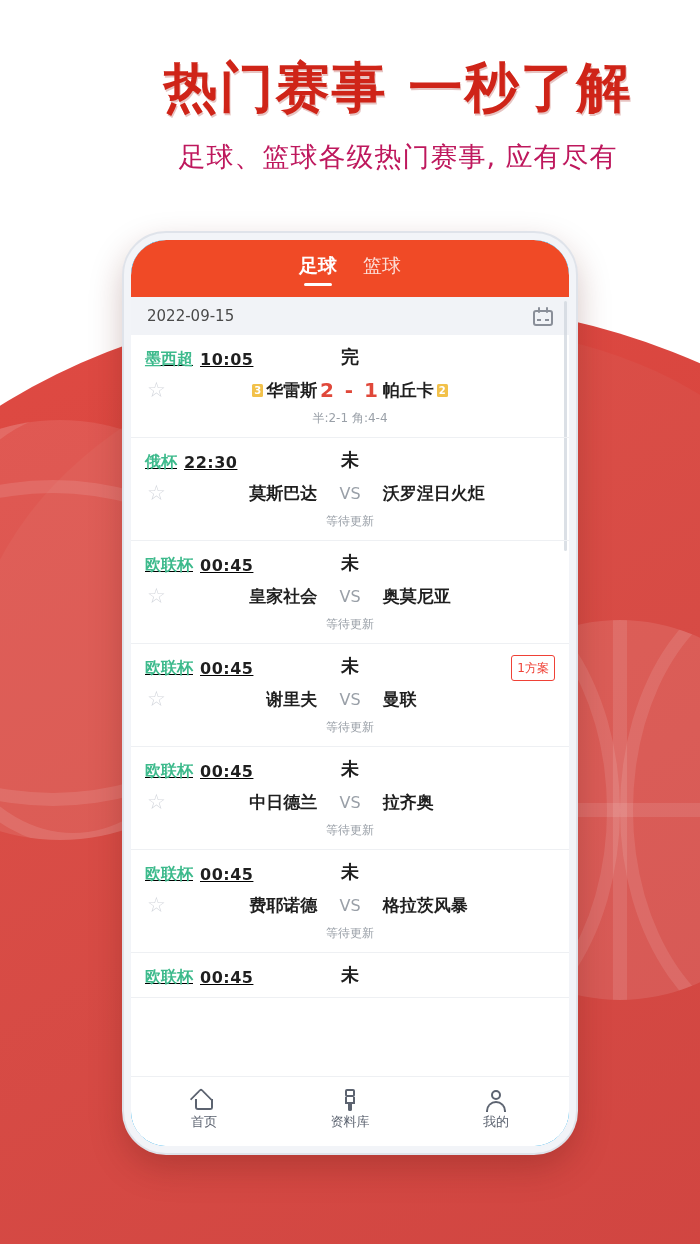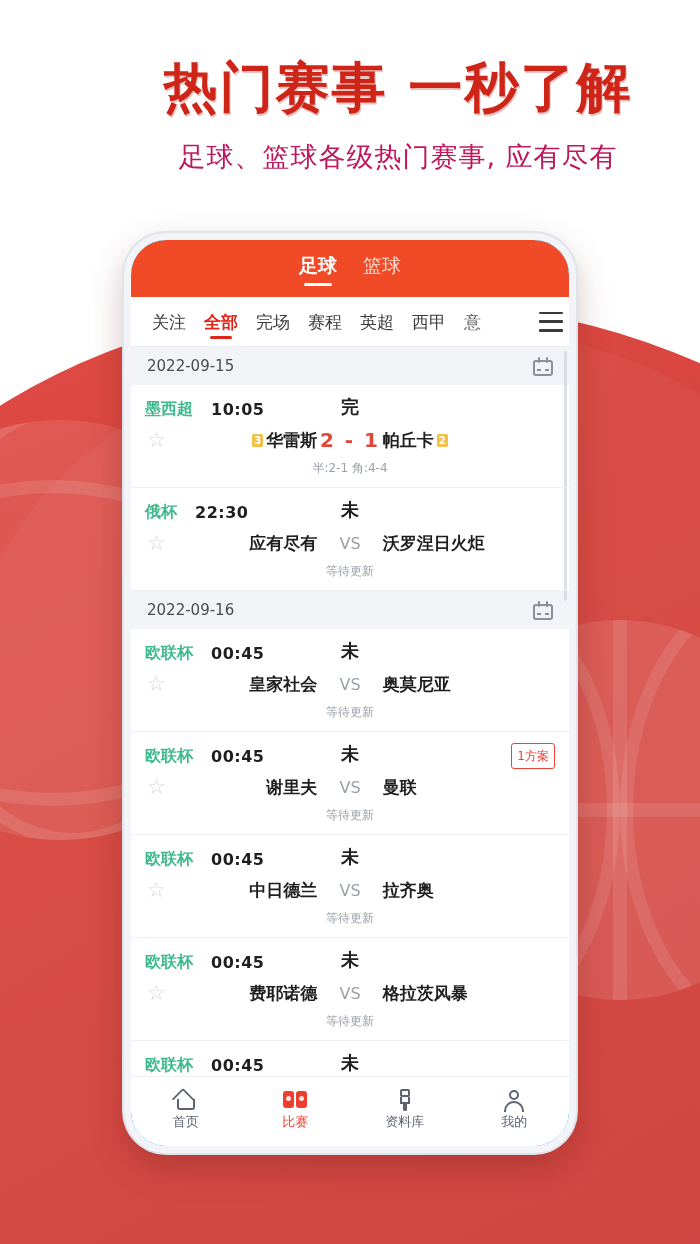--- a/index.html
+++ b/index.html
@@ -178,22 +178,23 @@
   }
   .cal-icon .d1 { left: 4px; width: 4px; }
   .cal-icon .d2 { left: 12px; width: 4px; }
 
   .match {
     border-bottom: 1px solid #eef0f3;
     padding: 10px 14px 6px 14px;
     position: relative;
   }
   .match-row1 {
-    display: flex; align-items: center; gap: 18px;
+    display: flex; align-items: center; gap: 7px;
     height: 28px;
+    text-decoration: underline;
   }
   .league { font-size: 16px; color: #3dba8c; font-weight: bold; }
   .mtime { font-size: 16px; color: #1f1f1f; font-weight: bold; letter-spacing: .5px; }
   .mstatus {
     font-size: 18px; color: #1f1f1f; font-weight: bold;
     position: absolute; left: 50%; transform: translateX(-50%);
     top: 10px;
   }
   .plan-badge {
     position: absolute; right: 14px; top: 11px;
@@ -329,34 +330,20 @@
 </div>
 
 <div class="phone">
   <div class="screen">
 
     <div class="topbar">
       <div class="topbar-tab active">足球</div>
       <div class="topbar-tab">篮球</div>
     </div>
 
-    <div class="filterbar">
-      <div class="filter-tab">关注</div>
-      <div class="filter-tab active">全部</div>
-      <div class="filter-tab">完场</div>
-      <div class="filter-tab">赛程</div>
-      <div class="filter-tab">英超</div>
-      <div class="filter-tab">西甲</div>
-      <div class="filter-tab clipped">意</div>
-      <div class="hamburger">
-        <span></span>
-          <span></span>
-          <span></span>
-      </div>
-    </div>
 
     <div class="list">
       <div class="scroll-ind"></div>
 
       <div class="date-header">
         <span>2022-09-15</span>
         <span class="cal-icon">
           <span class="tick1"></span>
             <span class="tick2"></span>
           <span class="body"></span>
@@ -388,40 +375,30 @@
 
       <div class="match">
         <div class="match-row1">
           <span class="league">俄杯</span>
           <span class="mtime">22:30</span>
           <span class="mstatus">未</span>
         </div>
         <div class="match-row2">
           <span class="star">☆</span>
           <span class="team-home">
-            <span class="team-name">应有尽有</span>
+            <span class="team-name">莫斯巴达</span>
           </span>
           <span class="vs">VS</span>
           <span class="team-away">
             <span class="team-name">沃罗涅日火炬</span>
           </span>
         </div>
         <div class="match-row3">等待更新</div>
       </div>
 
-      <div class="date-header">
-        <span>2022-09-16</span>
-        <span class="cal-icon">
-          <span class="tick1"></span>
-            <span class="tick2"></span>
-          <span class="body"></span>
-          <span class="dash d1"></span>
-            <span class="dash d2"></span>
-        </span>
-      </div>
 
       <div class="match">
         <div class="match-row1">
           <span class="league">欧联杯</span>
           <span class="mtime">00:45</span>
           <span class="mstatus">未</span>
         </div>
         <div class="match-row2">
           <span class="star">☆</span>
           <span class="team-home">
@@ -504,27 +481,20 @@
     </div>
 
     <div class="bottomnav">
       <div class="nav-item">
         <span class="nav-ico ico-home">
           <span class="roof"></span>
             <span class="walls"></span>
         </span>
         <span class="nav-label">首页</span>
       </div>
-      <div class="nav-item active">
-        <span class="nav-ico ico-match">
-          <i></i>
-            <i></i>
-        </span>
-        <span class="nav-label">比赛</span>
-      </div>
       <div class="nav-item">
         <span class="nav-ico ico-db">
           <span class="top"></span>
             <span class="mid"></span>
             <span class="stem"></span>
         </span>
         <span class="nav-label">资料库</span>
       </div>
       <div class="nav-item">
         <span class="nav-ico ico-user">

